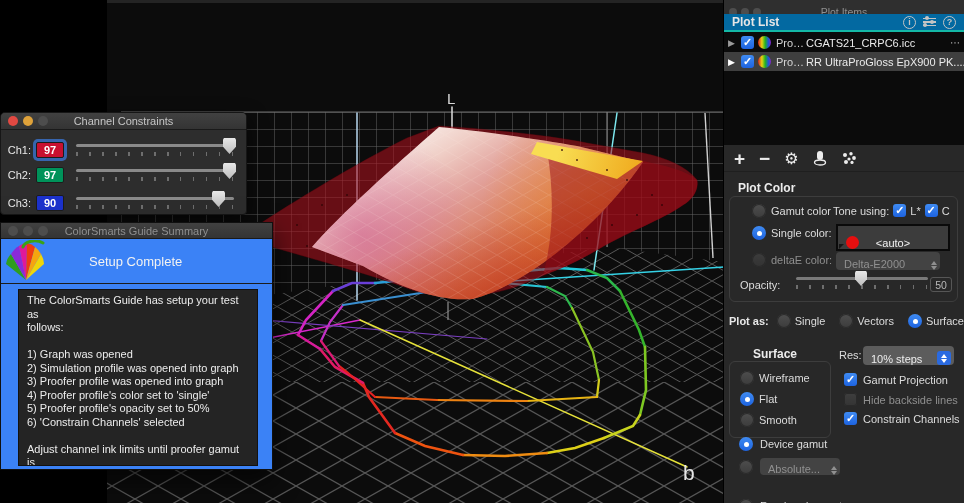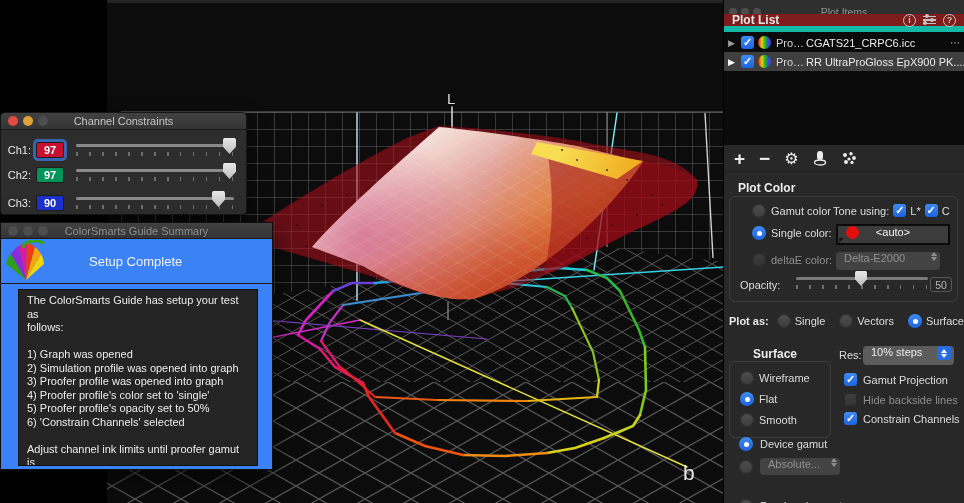--- a/index.html
+++ b/index.html
@@ -26,21 +26,21 @@
   .radio.sel::after { content:""; position:absolute; left:4.5px; top:4.5px; width:5px; height:5px;
            border-radius:50%; background:#fff; }
   .radio.disabled { opacity:.55; }
   .cb { position:relative; width:13px; height:13px; border-radius:3px; flex:none;
         background:linear-gradient(#4e4e4e,#3c3c3c); box-shadow:inset 0 0 0 1px #2b2b2b; }
   .cb.on { background:linear-gradient(#3f8bf2,#1d63e0); box-shadow:none; }
   .cb .mark { position:absolute; left:0; top:-1px; width:13px; text-align:center;
         font-size:11px; font-weight:bold; color:#fff; line-height:14px; }
   .cb.disabled { opacity:.6; }
 
-  .dd { display:flex; align-items:flex-start; height:18px; border-radius:4px; background:#565656;
+  .dd { display:flex; align-items:flex-end; height:18px; border-radius:4px; background:#565656;
         font-size:11px; color:#ededed; padding:0 3px 0 8px; }
   .dd .chevs { margin-left:auto; display:flex; flex-direction:column; align-items:center; gap:1px; }
   .chev-up { width:0;height:0;border-left:3px solid transparent;border-right:3px solid transparent;border-bottom:4px solid currentColor; }
   .chev-dn { width:0;height:0;border-left:3px solid transparent;border-right:3px solid transparent;border-top:4px solid currentColor; }
   .dd.disabled { background:#434343; color:#909090; }
   .dd .bluecap { margin-left:auto; width:14px; height:14px; border-radius:3px; background:#2a6ae0;
         display:flex; flex-direction:column; align-items:center; justify-content:center; gap:1px; color:#fff; }
 
   .slider-track { position:relative; height:3px; background:#7a7a7a; border-radius:2px; }
   .slider-thumb { position:absolute; top:-6px; width:13px; height:16px; background:linear-gradient(#e8e8e8,#bdbdbd);
@@ -49,22 +49,22 @@
 
   .circle-icon { width:13px; height:13px; border-radius:50%; border:1.2px solid #c4c4c4; color:#c4c4c4;
         font-size:9px; font-weight:bold; display:flex; align-items:center; justify-content:center; }
 
   
   .pi-panel { position:absolute; left:723px; top:0; width:241px; height:503px; background:#282828;
         border-left:1px solid #000; font-size:11px; color:#dcdcdc; }
   .pi-titlebar { height:24px; background:#2f2f2f; border-bottom:1px solid #1e1e1e; }
   .pi-titlebar .lights { margin-left:5px; gap:4px; } .pi-titlebar .light { width:8px; height:8px; }
   .pi-titlebar .wtitle { font-size:10.5px; }
-  .pi-listheader { position:absolute; left:0; right:0; top:14px; height:18px; background:#7f1d1d;
-        display:flex; align-items:center; padding:0 8px; border-bottom:6px solid #14b8a6; }
+  .pi-listheader { position:absolute; left:0; right:0; top:14px; height:18px; background:#0369a1;
+        display:flex; align-items:center; padding:0 8px; border-bottom:2px solid #14b8a6; }
   .pi-listheader .hlabel { font-size:12px; font-weight:bold; color:#e6e6e6; }
   .pi-listheader .hicons { margin-left:auto; display:flex; gap:7px; align-items:center; }
   .sliders-icon { display:flex; flex-direction:column; gap:2px; width:13px; }
   .sliders-icon i { display:block; height:1.5px; background:#c4c4c4; position:relative; }
   .sliders-icon i::after { content:""; position:absolute; top:-1.5px; width:4px; height:4px; border-radius:50%; background:#c4c4c4; }
   .sliders-icon i:nth-child(1)::after { left:2px; } .sliders-icon i:nth-child(2)::after { left:7px; }
   .pi-list { position:absolute; left:0; right:0; top:32px; height:113px; background:#0b0b0b; }
   .pi-row { display:flex; align-items:center; height:19px; padding-left:4px; }
   .pi-row.selected { background:#3f3f3f; }
   .pi-row .tri { width:13px; color:#9a9a9a; font-size:9px; flex:none; }
@@ -78,22 +78,22 @@
   .pi-toolbar { position:absolute; left:0; right:0; top:145px; height:27px; display:flex; align-items:center;
         gap:14px; padding-left:10px; border-bottom:1px solid #1f1f1f; background:#282828; }
   .tool { color:#ececec; display:flex; align-items:center; justify-content:center; }
   .tool.plus { font-size:19px; font-weight:bold; line-height:1; }
   .tool.minus { font-size:19px; font-weight:bold; line-height:1; }
   .tool.gear { font-size:16px; }
   .pc-label { position:absolute; left:14px; top:181px; font-size:12px; font-weight:bold; color:#ececec; }
   .pc-box { position:absolute; left:5px; top:196px; width:229px; height:106px; border:1px solid #3d3d3d; border-radius:6px; }
   .pcrow { position:absolute; display:flex; align-items:center; }
   .lbl { color:#dcdcdc; } .lbl.dim { color:#8f8f8f; }
-  .colorwell { position:relative; width:114px; height:21px; background:#3c3c3c; border:2px solid #0a0a0a;
-        display:flex; align-items:flex-start; justify-content:center; }
+  .colorwell { position:relative; width:114px; height:27px; background:#3c3c3c; border:2px solid #0a0a0a;
+        display:flex; align-items:flex-end; justify-content:center; }
   .colorwell .dot { position:absolute; left:8px; width:13px; height:13px; border-radius:50%; background:#e50f0f; }
   .colorwell .val { color:#f2f2f2; font-size:11px; }
   .colorwell .corner { position:absolute; left:1px; bottom:0; width:0; height:0;
         border-top:5px solid #161616; border-right:5px solid transparent; }
   .opacity-val { width:22px; height:15px; border:1px solid #565656; border-radius:3px; color:#b8b8b8;
         font-size:10.5px; display:flex; align-items:center; justify-content:center; }
   .plotas-row { position:absolute; left:5px; top:314px; display:flex; align-items:center; }
   .plotas-row .plabel { font-weight:bold; color:#e8e8e8; }
   .sec-label { position:absolute; font-size:12px; font-weight:bold; color:#ececec; }
   .surface-box { position:absolute; left:5px; top:361px; width:102px; height:77px; border:1px solid #3d3d3d; border-radius:6px; }

